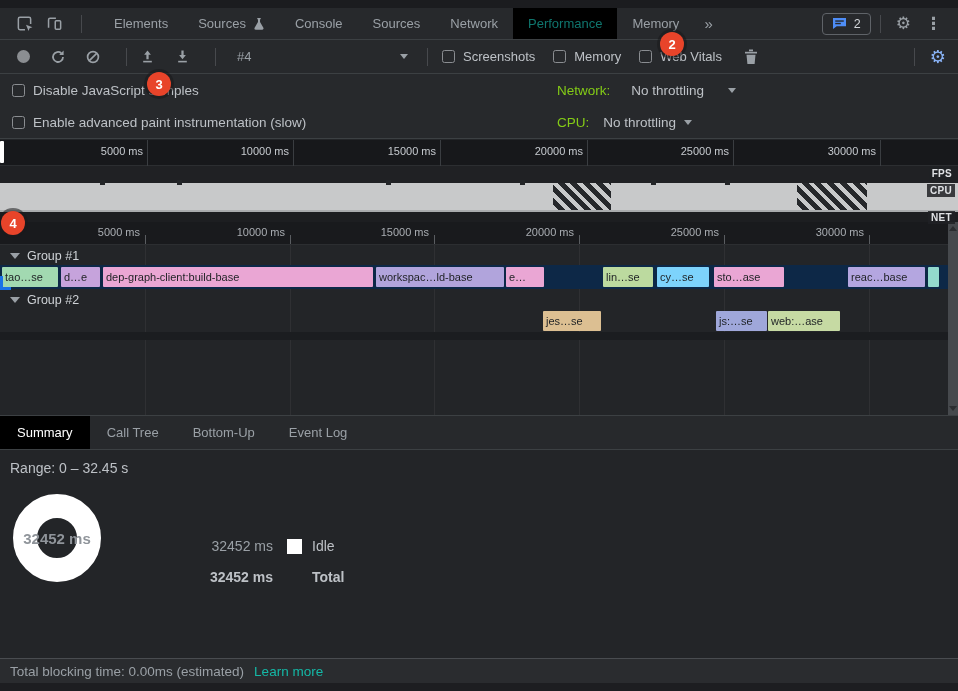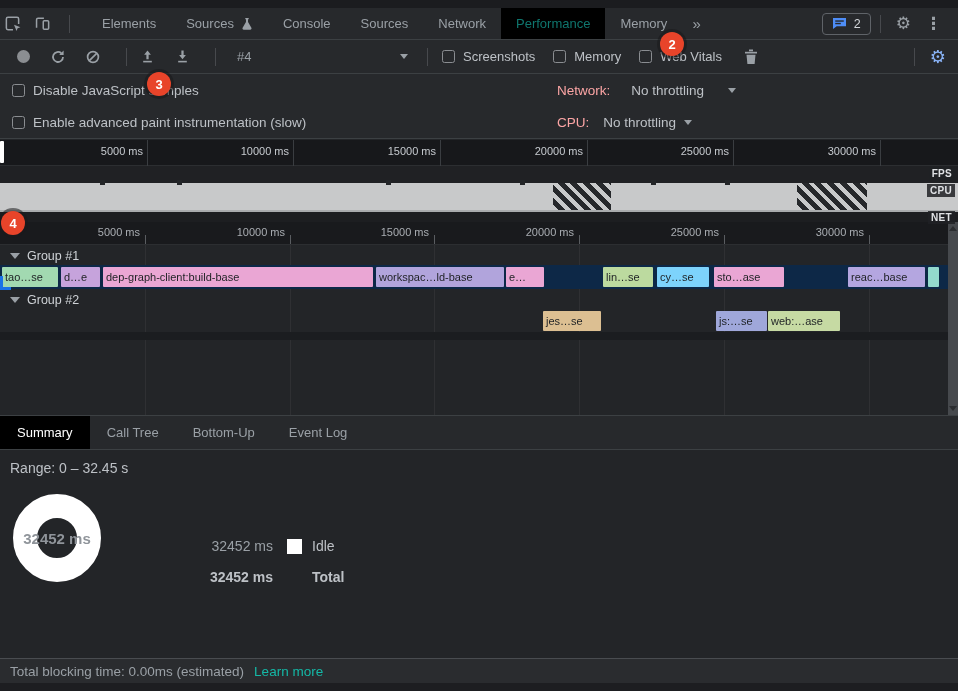--- a/index.html
+++ b/index.html
@@ -4,21 +4,21 @@
 <style>
   html,body{margin:0;padding:0;background:#111;}
   .app{position:relative;width:958px;height:691px;background:#232528;overflow:hidden;
        font-family:"Liberation Sans","DejaVu Sans",sans-serif;color:#bdc1c6;font-size:13px;
        -webkit-font-smoothing:antialiased;}
   .app *{box-sizing:border-box;}
 
   
   .topstrip{position:absolute;top:0;left:0;width:958px;height:8px;background:#1b1c1f;}
   .tabbar{position:absolute;top:8px;left:0;width:958px;height:32px;background:#27292c;
-          border-bottom:1px solid #3c4043;display:flex;align-items:center;padding-left:0;}
+          border-bottom:1px solid #3c4043;display:flex;align-items:center;padding-left:12px;}
   .tb-icon{display:flex;align-items:center;justify-content:center;width:24px;height:24px;margin-right:6px;cursor:pointer;}
   .vsep{width:1px;height:18px;background:#47494d;margin:0 9px;flex:none;}
   .tabs{display:flex;align-items:center;height:100%;margin-left:8px;}
   .tab{height:100%;display:flex;align-items:center;padding:0 15px;color:#9aa0a6;cursor:pointer;white-space:nowrap;}
   .tab.active{background:#000;color:#0f766e;}
   .tab .flask{margin-left:7px;display:flex;}
   .tab.overflow{padding:0 10px;font-size:15px;}
   .tabbar-right{margin-left:auto;display:flex;align-items:center;padding-right:8px;}
   .chat-pill{display:flex;align-items:center;gap:7px;border:1px solid #5f6368;border-radius:4px;
              padding:3px 9px;color:#d3d6da;font-size:12.5px;cursor:pointer;}
@@ -38,21 +38,21 @@
   .chk{display:flex;align-items:center;gap:8px;margin-right:18px;color:#bdc1c6;cursor:pointer;white-space:nowrap;}
   .chk .box{width:13px;height:13px;border:1.5px solid #8a8d91;border-radius:2.5px;background:transparent;flex:none;}
   .spacer{flex:1;}
 
   
   .optrow{position:absolute;left:0;width:958px;height:33px;display:flex;align-items:center;padding-left:12px;background:#27292c;}
   .optrow.r1{top:74px;}
   .optrow.r2{top:107px;height:32px;border-bottom:1px solid #3c4043;}
   .optrow .chk{font-size:13.5px;}
   .throttle{position:absolute;display:flex;align-items:center;cursor:pointer;font-size:13.5px;}
-  .throttle .tlabel{color:#fca5a5;}
+  .throttle .tlabel{color:#84cc16;}
   .throttle .tvalue{color:#bdc1c6;}
   .throttle.net .tvalue{margin-left:21px;}
   .throttle.net .caret{margin-left:24px;}
   .throttle.cpu .tvalue{margin-left:14px;}
   .throttle.cpu .caret{margin-left:8px;}
 
   
   .overview{position:absolute;top:140px;left:0;width:958px;height:82px;background:#1a1b1e;}
   .ov-ruler{position:absolute;top:0;left:0;width:958px;height:26px;background:#17181b;border-bottom:1px solid #2c2e31;}
   .ov-tick{position:absolute;top:0;width:1px;height:26px;background:#3a3d41;}

